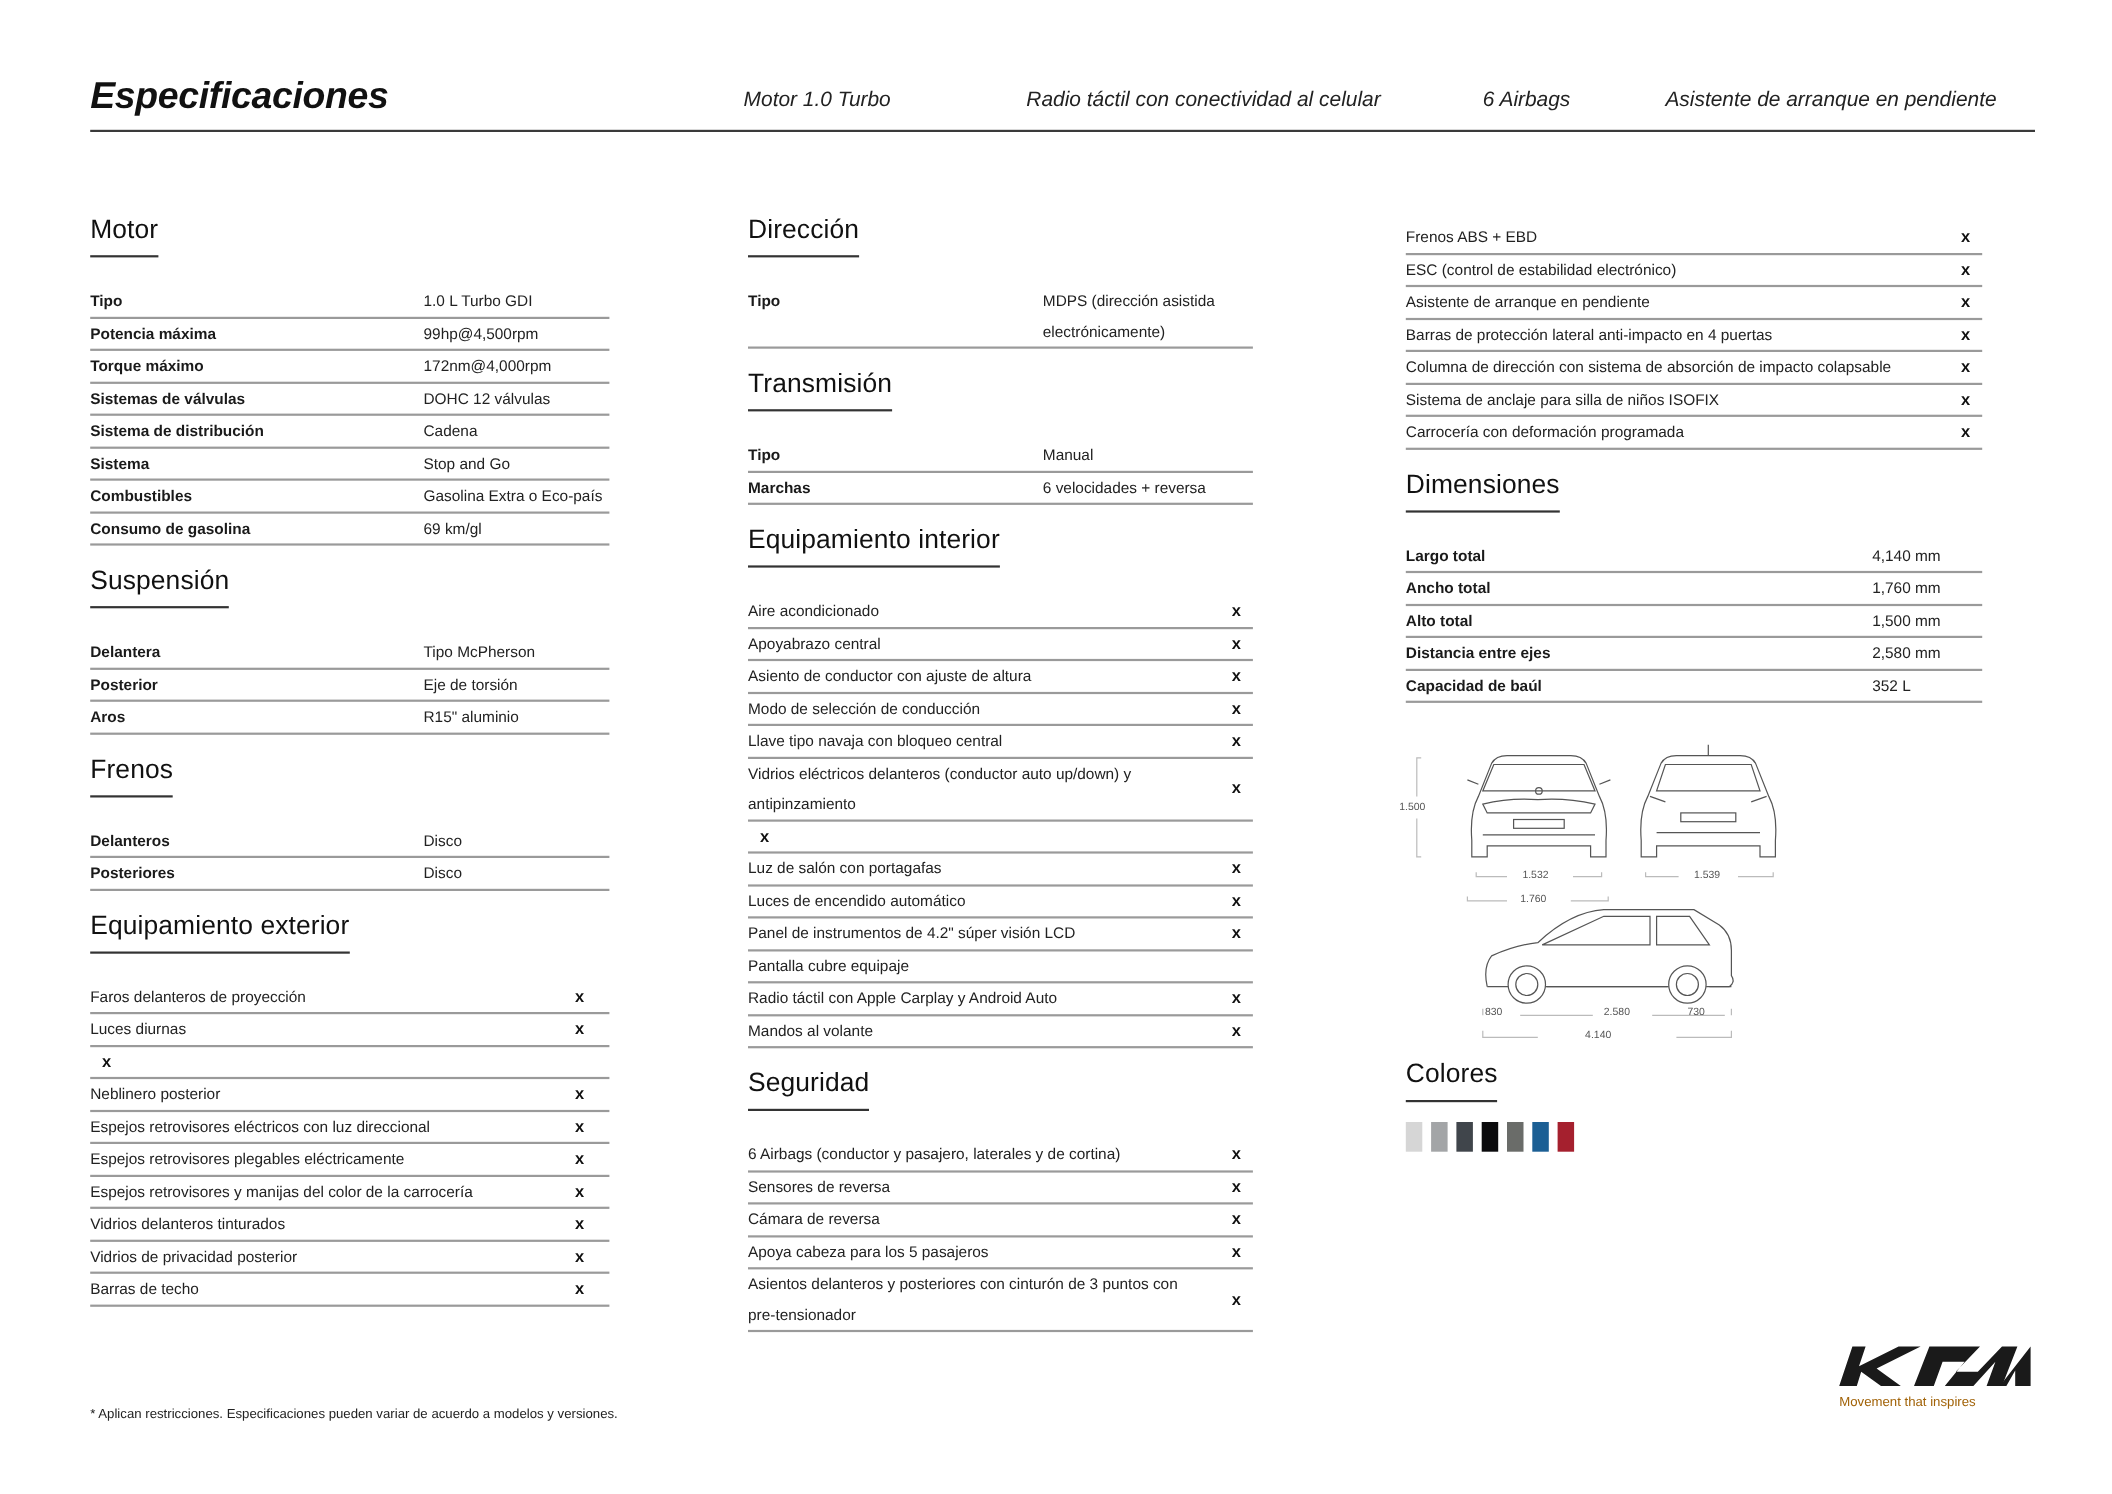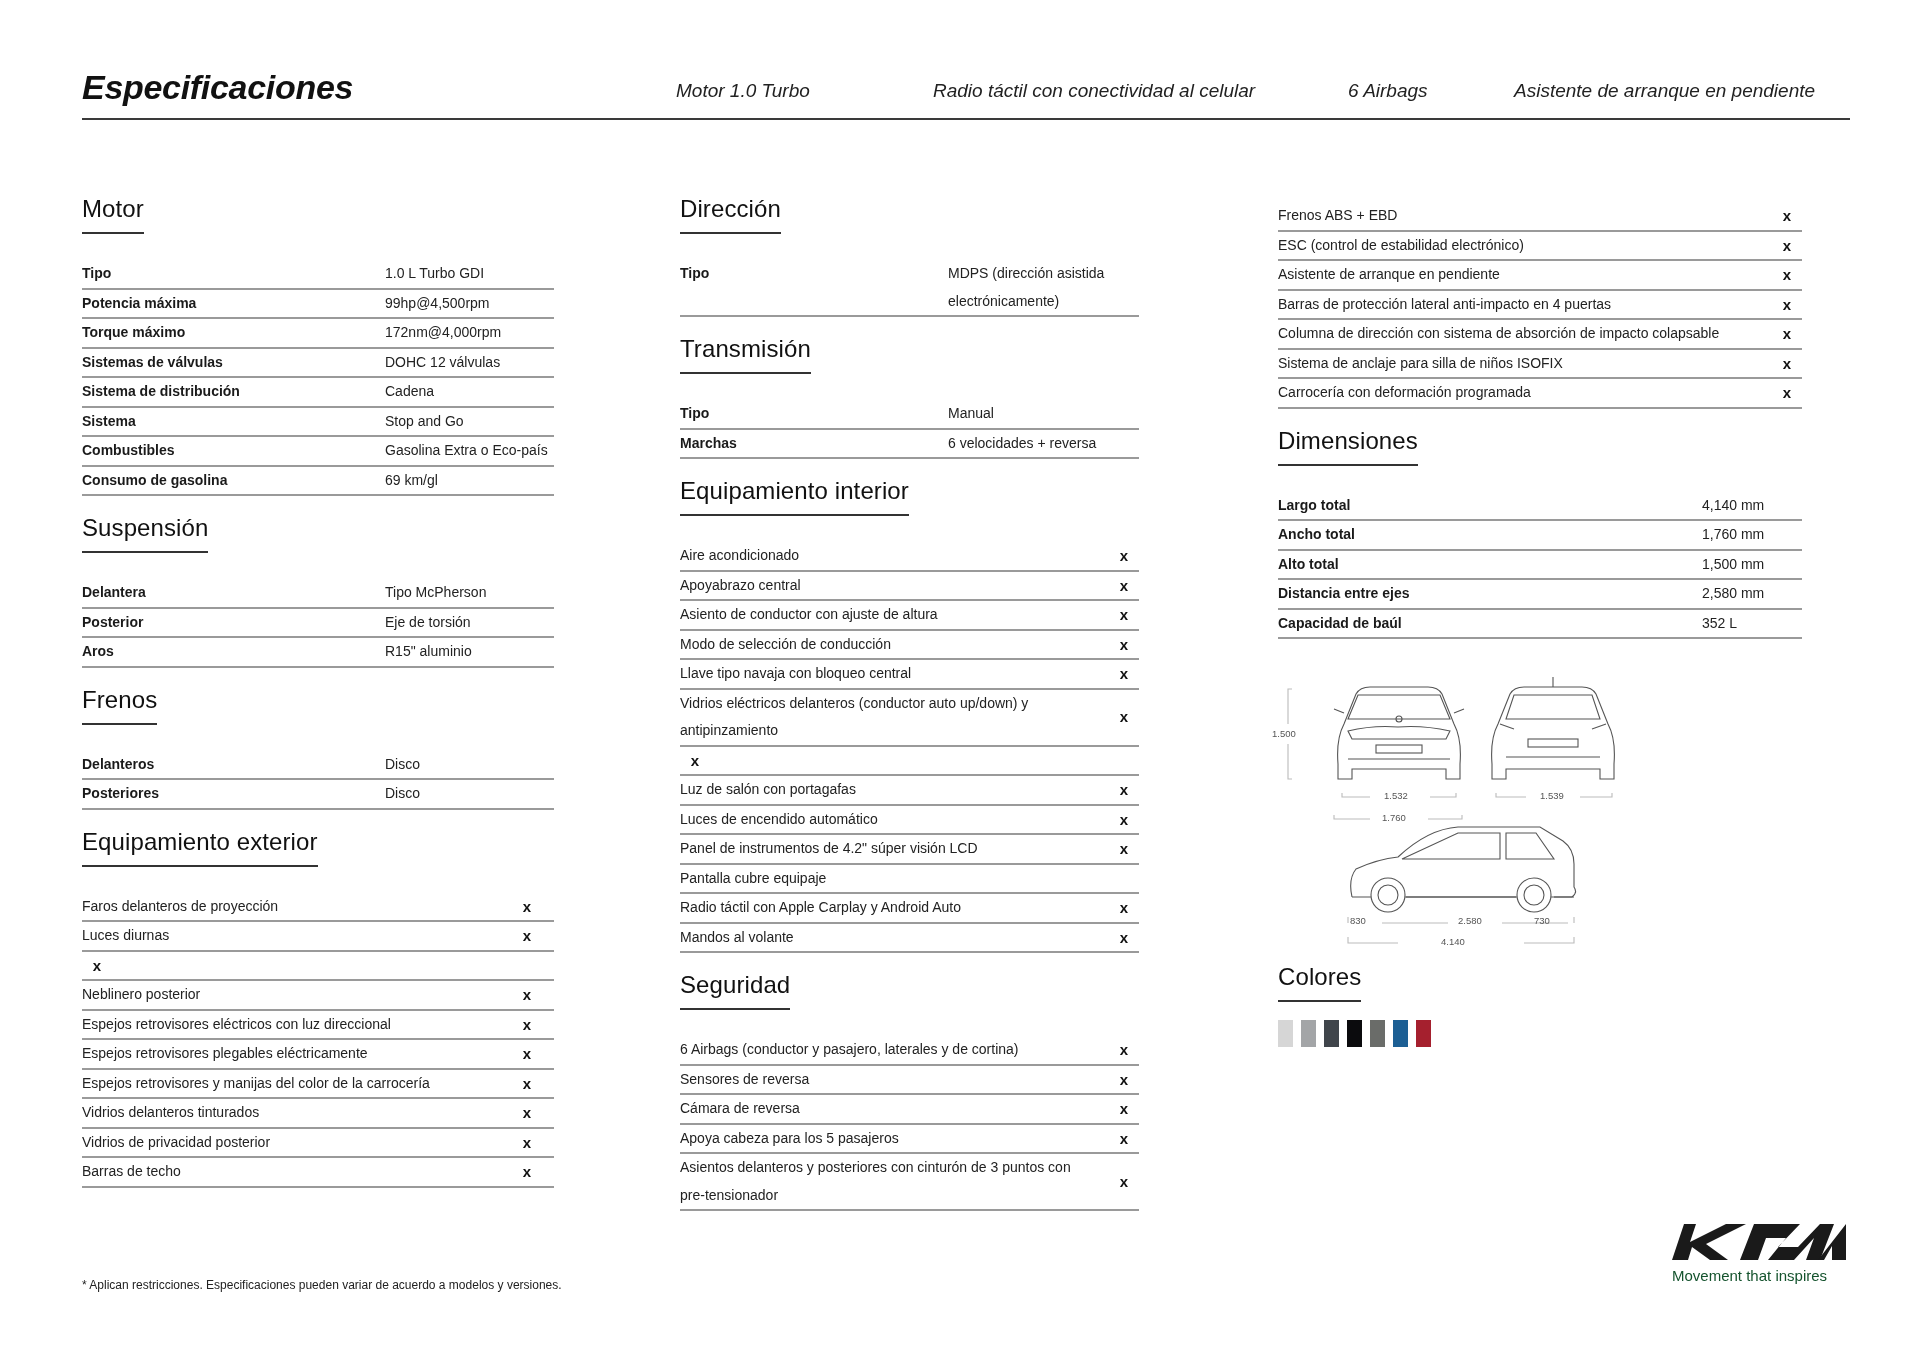--- a/index.html
+++ b/index.html
@@ -31,21 +31,21 @@
   .diagram { position: relative; width: 524px; height: 300px; margin-top: 30px; }
   .diagram svg { position: absolute; left: 0; top: 0; }
   .dim-label { position: absolute; font-size: 9.5px; color: #555; }
 
   .swatches { display: flex; gap: 8px; margin-top: 4px; }
   .swatch { width: 15px; height: 27px; }
 
   .footnote { position: absolute; left: 82px; top: 1278px; font-size: 12px; color: #222; }
 
   .logo { position: absolute; left: 1670px; top: 1220px; width: 180px; }
-  .logo-tag { position: absolute; left: 1672px; top: 1267px; font-size: 15px; color: #14532d; white-space: nowrap; }
+  .logo-tag { position: absolute; left: 1672px; top: 1267px; font-size: 12px; color: #a16207; white-space: nowrap; }
 </style>
 </head>
 <body>
 
 <div class="header">
   <div class="page-title">Especificaciones</div>
   <div class="highlight" style="left:594px">Motor 1.0 Turbo</div>
   <div class="highlight" style="left:851px">Radio táctil con conectividad al celular</div>
   <div class="highlight" style="left:1266px">6 Airbags</div>
   <div class="highlight" style="left:1432px">Asistente de arranque en pendiente</div>

